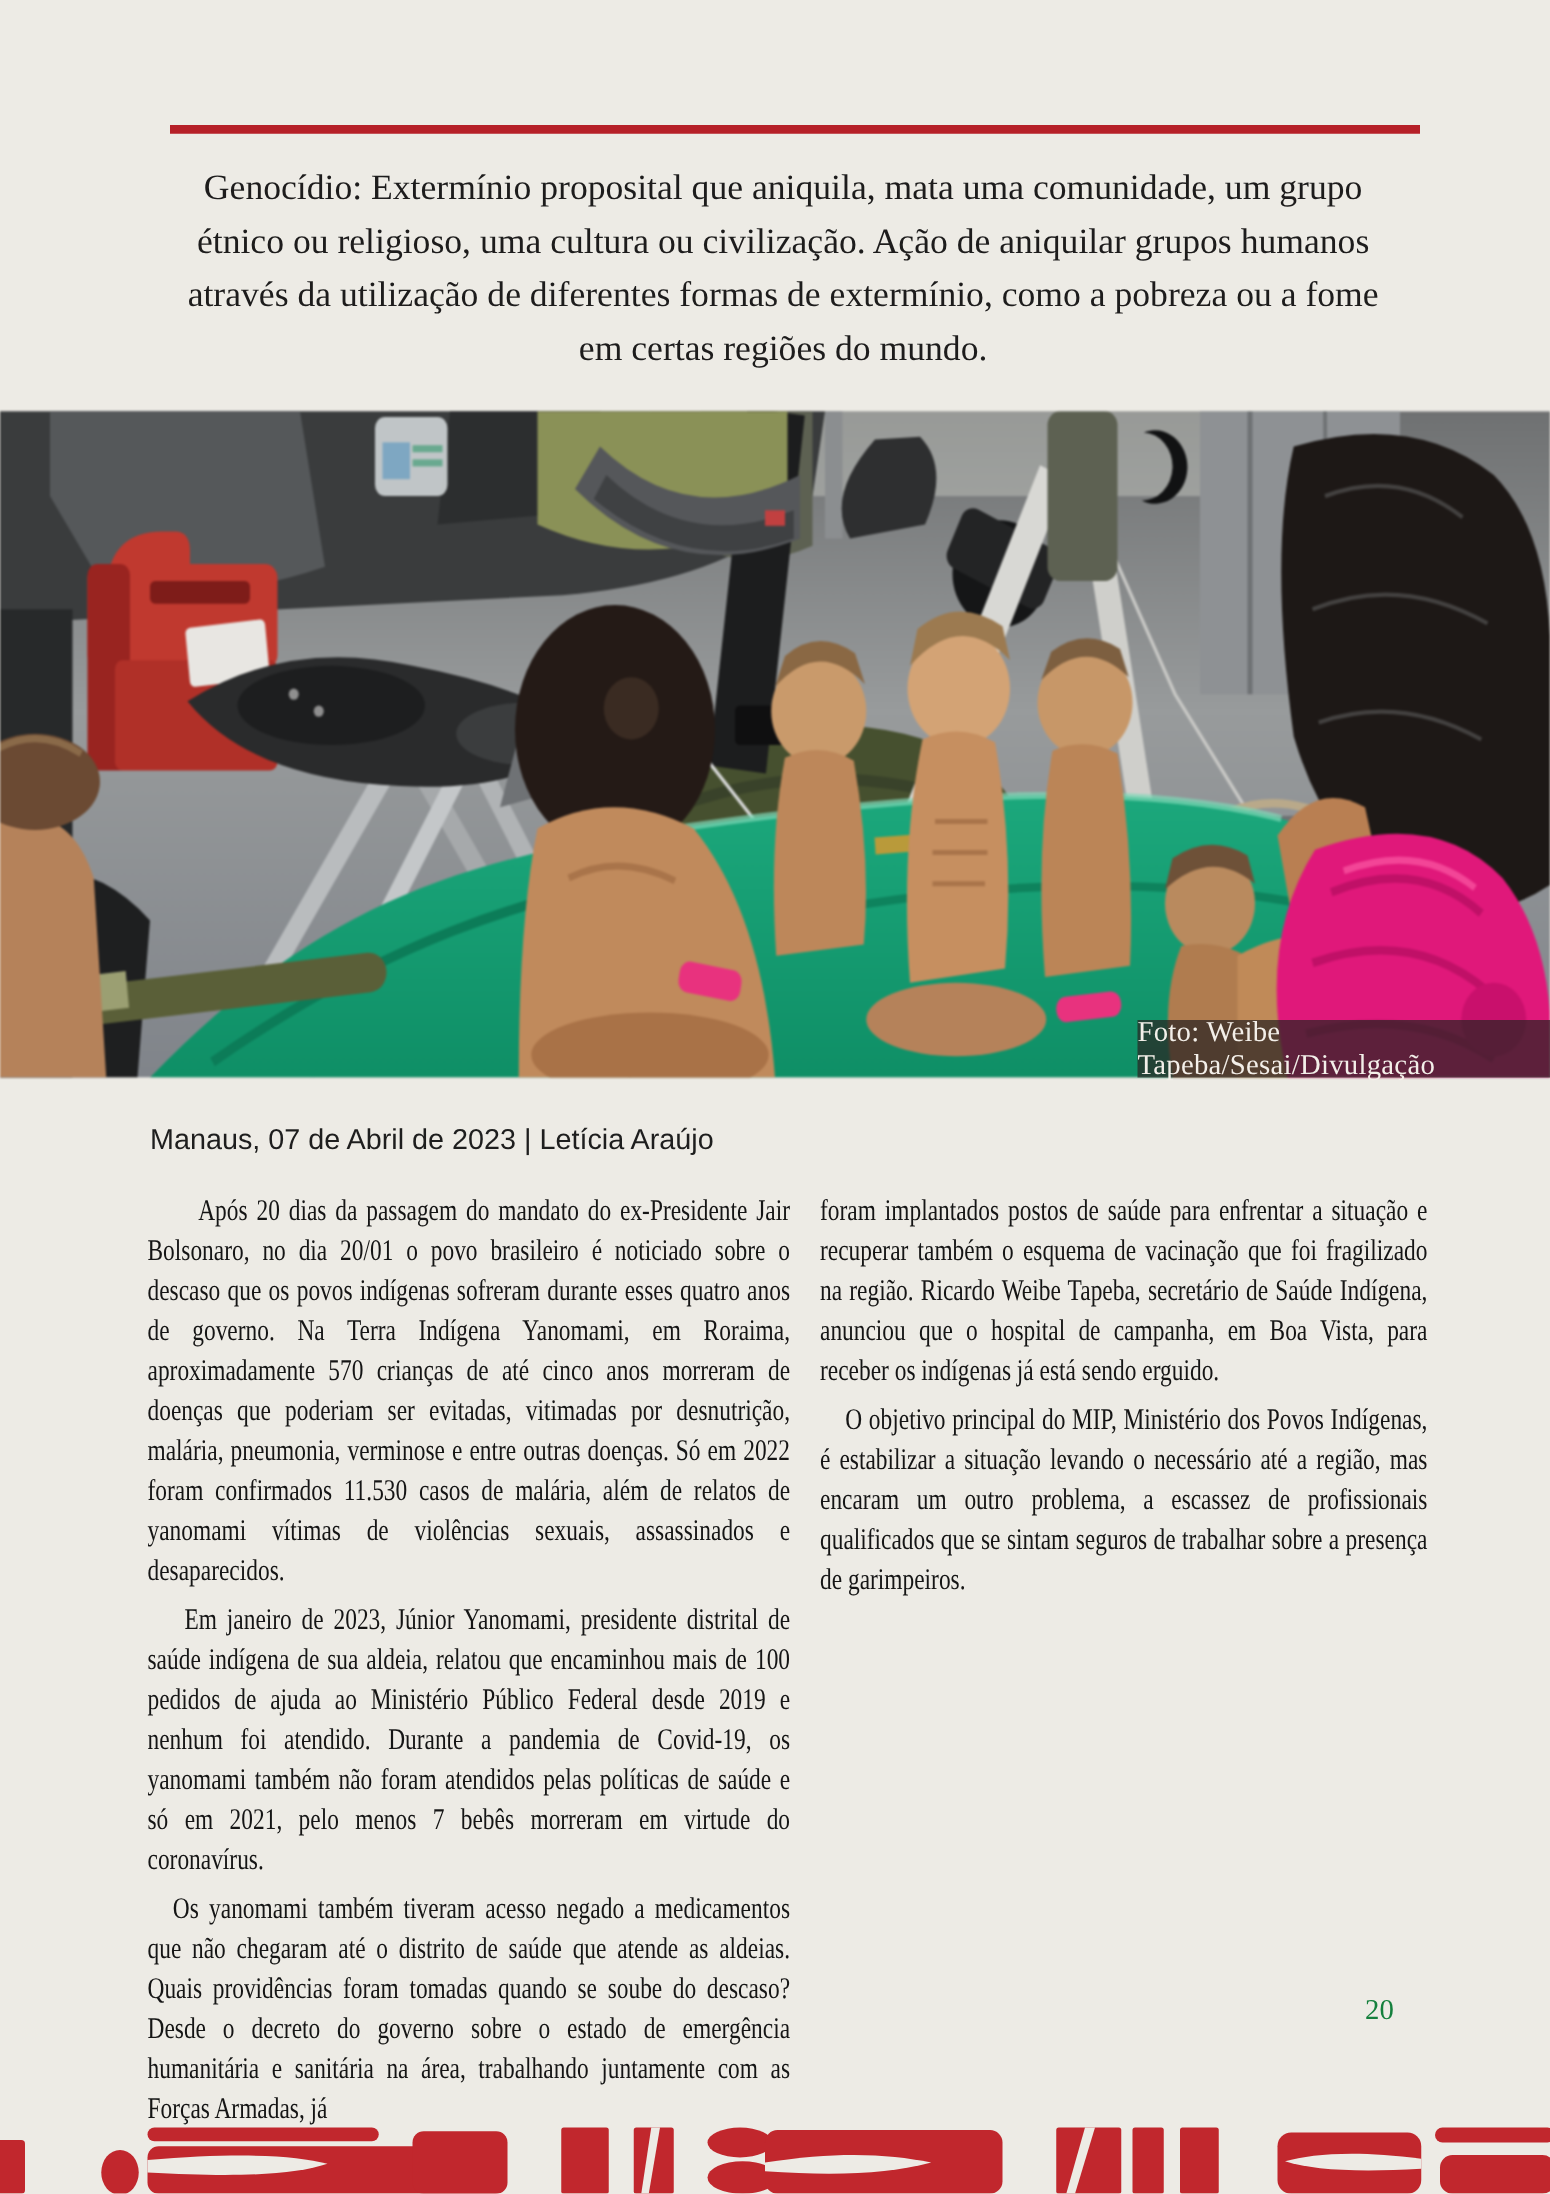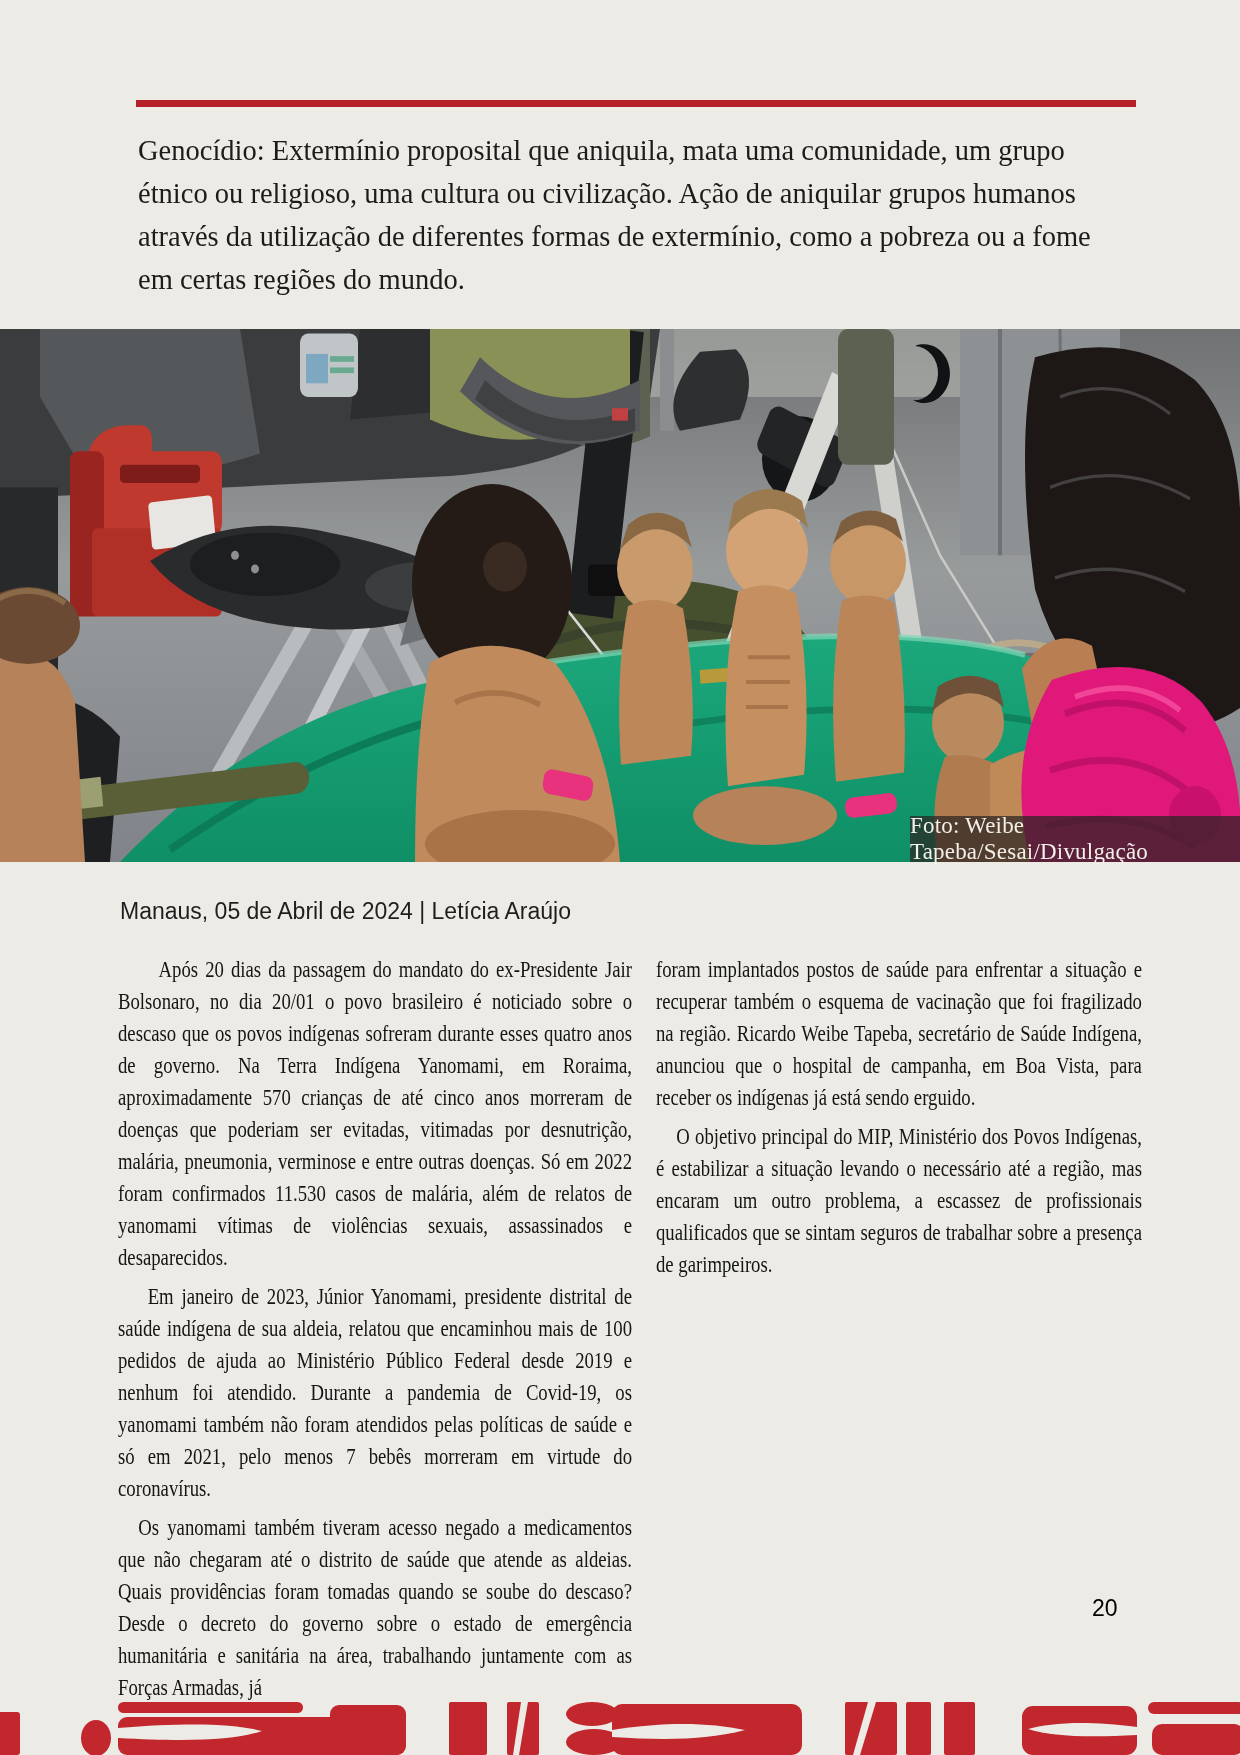--- a/index.html
+++ b/index.html
@@ -19,21 +19,21 @@
   .title{margin:0;font-weight:400;color:#2d2a2b;}
   .title-line{
     display:block;white-space:nowrap;
     font-family:"Liberation Serif",serif;
     font-size:71px;line-height:58px;
     transform:scaleX(0.61);transform-origin:0 50%;
   }
   .rule{margin:30px 0 0 14px;width:1000px;height:7px;background:var(--accent-red);}
   .lede{
     margin:22px 0 0 16px;width:977px;
-    font-size:28.5px;line-height:43px;color:#1d1c1c;text-align:left;
+    font-size:28.5px;line-height:43px;color:#1d1c1c;text-align:center;
   }
   
   .photo{position:relative;width:1240px;height:533px;margin:28px 0 0 0;}
   .photo svg{display:block;width:100%;height:100%;filter:blur(0.7px);}
   .credit{
     position:absolute;right:0;bottom:0;width:330px;height:46px;
     background:rgba(42,36,34,0.72);color:#f3efe9;
     font-family:"Liberation Serif",serif;font-size:23px;
     display:flex;align-items:center;justify-content:center;letter-spacing:.2px;
   }
@@ -52,21 +52,21 @@
     margin:0 0 7px;font-size:24px;line-height:32px;color:#151515;
     text-align:justify;
   }
   .p-a{text-indent:52px;}
   .p-b{text-indent:38px;}
   .p-c{text-indent:26px;}
   .p-0{text-indent:0;}
   
   .page-number{
     position:absolute;top:1595px;left:1092px;
-    font-family:Liberation Sans, sans-serif;font-size:23px;color:#000000;
+    font-family:Liberation Serif, serif;font-size:23px;color:#15803d;
   }
   .footer-band{position:absolute;left:0;bottom:0;width:1240px;height:55px;}
   .footer-band svg{display:block;width:100%;height:100%;}
 </style>
 </head>
 <body>
 
 <div class="page">
 
   <header class="masthead">
@@ -223,21 +223,21 @@
         <path d="M990,385 q70,-35 140,10 l20,76 -160,0 Z" fill="#c08a58"></path>
         <path d="M1052,310 q95,-30 150,20 q45,50 38,141 L1030,471 q-25,-95 22,-161 Z" fill="#e0187a"></path>
         <path d="M1065,340 q70,-25 120,15 M1050,390 q80,-25 140,20 M1045,440 q85,-20 150,18" stroke="#b80f63" stroke-width="6" fill="none" opacity="0.8"></path>
         <path d="M1075,325 q60,-20 105,12" stroke="#f54a9a" stroke-width="5" fill="none" opacity="0.9"></path>
         <circle cx="1195" cy="430" r="26" fill="#c9106c"></circle>
       </g>
     </svg>
     <figcaption class="credit">Foto: Weibe Tapeba/Sesai/Divulgação</figcaption>
   </figure>
 
-  <div class="byline">Manaus, 05 de Abril de 2024 | Letícia Araújo</div>
+  <div class="byline">Manaus, 07 de Abril de 2023 | Letícia Araújo</div>
 
   <main class="columns">
     <section class="col-left">
       <div class="col-inner">
         <p class="p-a">Após 20 dias da passagem do mandato do ex-Presidente Jair Bolsonaro, no dia 20/01 o povo brasileiro é noticiado sobre o descaso que os povos indígenas sofreram durante esses quatro anos de governo. Na Terra Indígena Yanomami, em Roraima, aproximadamente 570 crianças de até cinco anos morreram de doenças que poderiam ser evitadas, vitimadas por desnutrição, malária, pneumonia, verminose e entre outras doenças. Só em 2022 foram confirmados 11.530 casos de malária, além de relatos de yanomami vítimas de violências sexuais, assassinados e desaparecidos.</p>
         <p class="p-b">Em janeiro de 2023, Júnior Yanomami, presidente distrital de saúde indígena de sua aldeia, relatou que encaminhou mais de 100 pedidos de ajuda ao Ministério Público Federal desde 2019 e nenhum foi atendido. Durante a pandemia de Covid-19, os yanomami também não foram atendidos pelas políticas de saúde e só em 2021, pelo menos 7 bebês morreram em virtude do coronavírus.</p>
         <p class="p-c">Os yanomami também tiveram acesso negado a medicamentos que não chegaram até o distrito de saúde que atende as aldeias. Quais providências foram tomadas quando se soube do descaso? Desde o decreto do governo sobre o estado de emergência humanitária e sanitária na área, trabalhando juntamente com as Forças Armadas, já</p>
       </div>
     </section>
     <section class="col-right">

